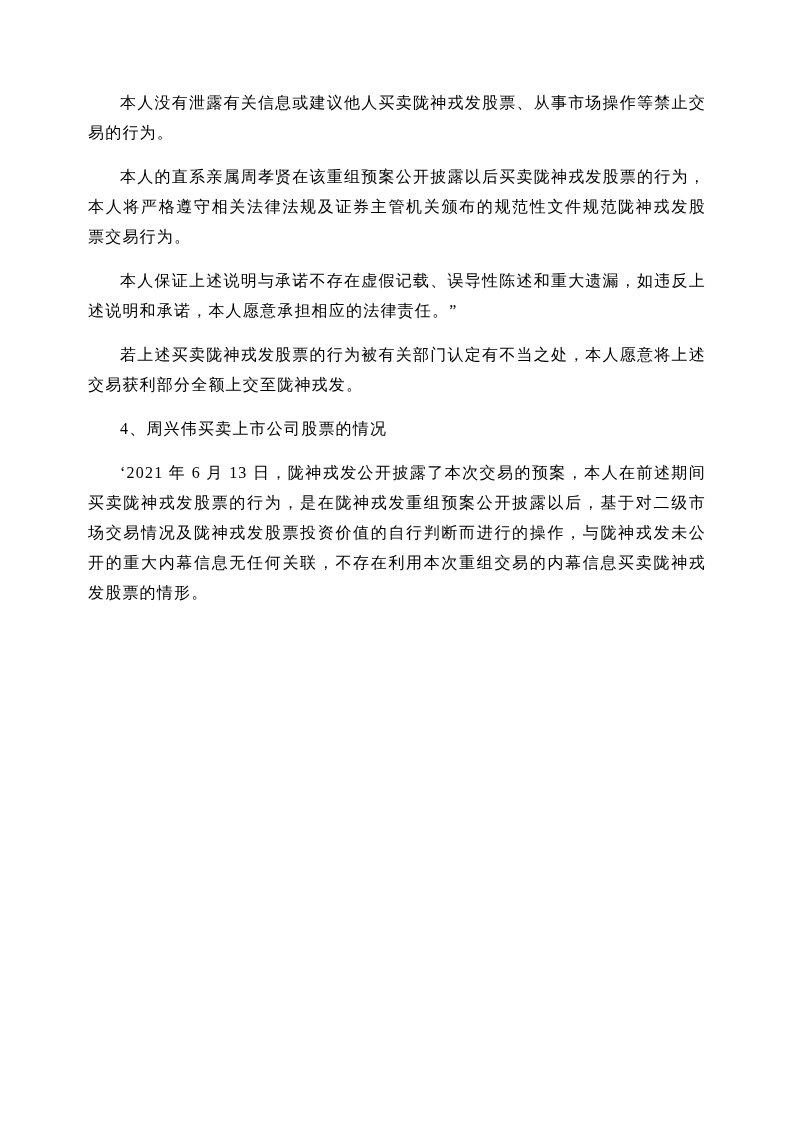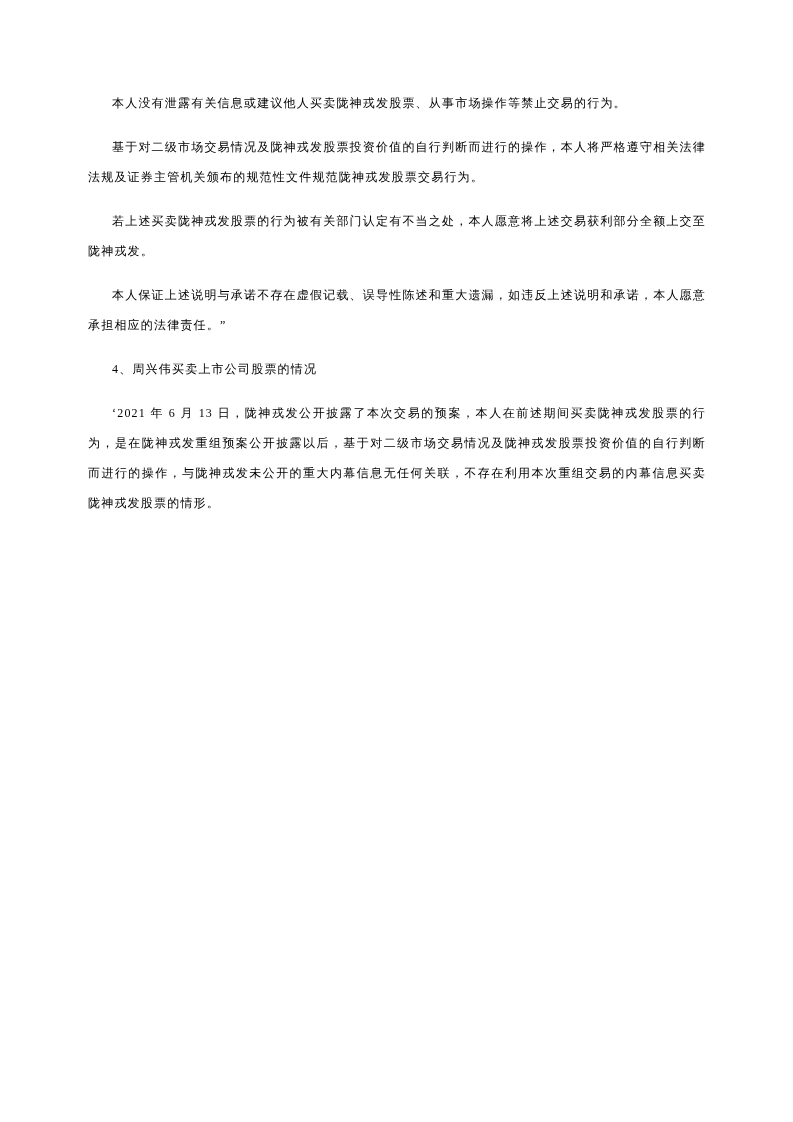--- a/index.html
+++ b/index.html
@@ -16,38 +16,38 @@
   }
   .content {
     position: absolute;
     left: 88px;
     top: 88px;
     width: 618px;
   }
   .para {
     margin: 0 0 14px 0;
     font-family: "Liberation Serif", "DejaVu Serif", serif;
-    font-size: 12px;
+    font-size: 16px;
     line-height: 30px;
     letter-spacing: 1.2px;
     color: #000000;
     text-align: justify;
     text-indent: 2em;
     word-break: break-all;
   }
   .heading {
     
     margin: 8px 0 14px 0;
   }
 </style>
 </head>
 <body>
 
 <div class="page">
   <div class="content">
     <p class="para">本人没有泄露有关信息或建议他人买卖陇神戎发股票、从事市场操作等禁止交易的行为。</p>
-    <p class="para">基于对二级市场交易情况及陇神戎发股票投资价值的自行判断而进行的操作，本人将严格遵守相关法律法规及证券主管机关颁布的规范性文件规范陇神戎发股票交易行为。</p>
+    <p class="para">本人的直系亲属周孝贤在该重组预案公开披露以后买卖陇神戎发股票的行为，本人将严格遵守相关法律法规及证券主管机关颁布的规范性文件规范陇神戎发股票交易行为。</p>
+    <p class="para">本人保证上述说明与承诺不存在虚假记载、误导性陈述和重大遗漏，如违反上述说明和承诺，本人愿意承担相应的法律责任。”</p>
     <p class="para">若上述买卖陇神戎发股票的行为被有关部门认定有不当之处，本人愿意将上述交易获利部分全额上交至陇神戎发。</p>
-    <p class="para">本人保证上述说明与承诺不存在虚假记载、误导性陈述和重大遗漏，如违反上述说明和承诺，本人愿意承担相应的法律责任。”</p>
     <p class="para heading">4、周兴伟买卖上市公司股票的情况</p>
     <p class="para">‘2021 年 6 月 13 日，陇神戎发公开披露了本次交易的预案，本人在前述期间买卖陇神戎发股票的行为，是在陇神戎发重组预案公开披露以后，基于对二级市场交易情况及陇神戎发股票投资价值的自行判断而进行的操作，与陇神戎发未公开的重大内幕信息无任何关联，不存在利用本次重组交易的内幕信息买卖陇神戎发股票的情形。</p>
   </div>
 </div>
 
 </body></html>

